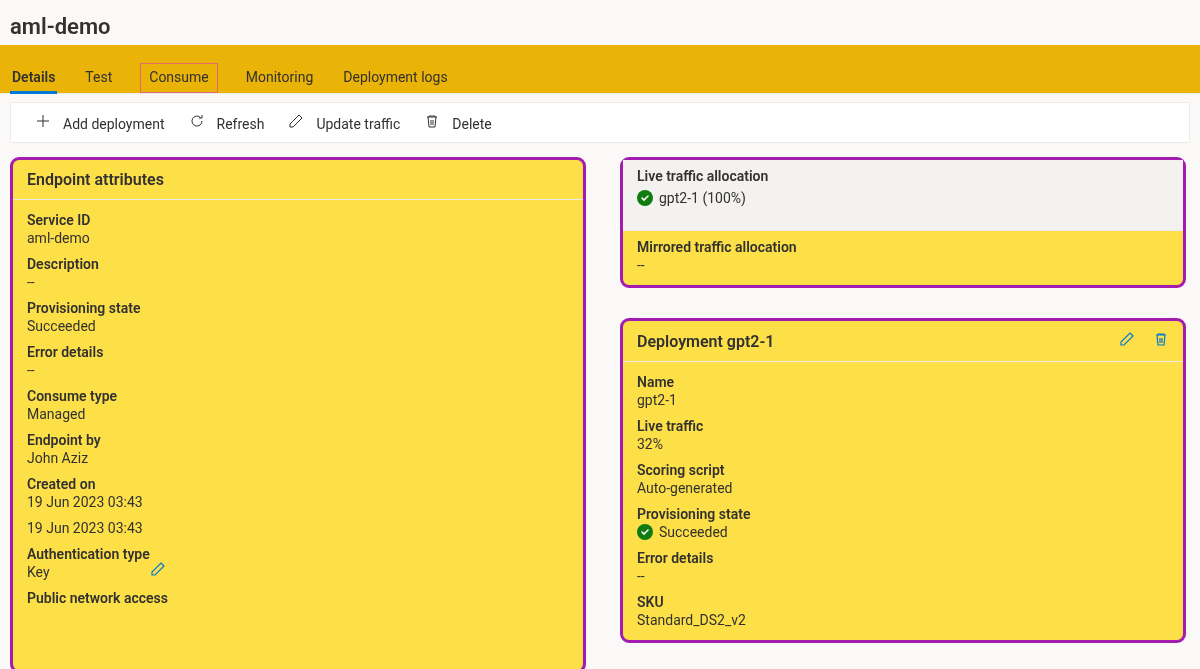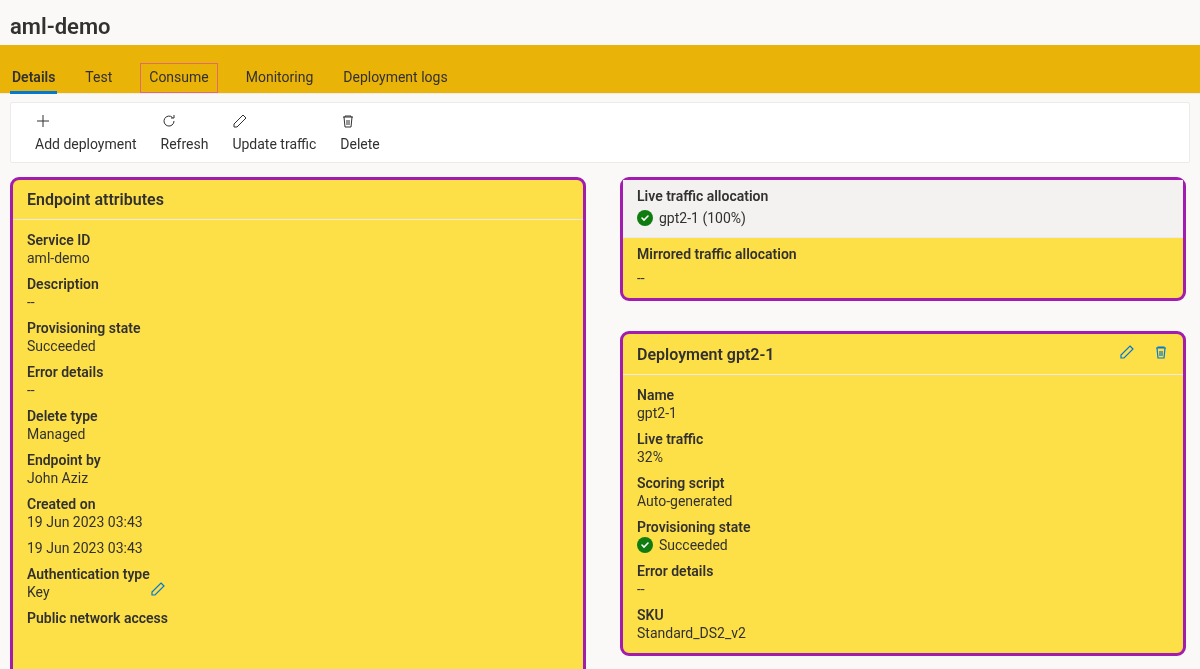--- a/index.html
+++ b/index.html
@@ -51,26 +51,25 @@
     align-items: center;
     gap: 24px;
     padding: 10px 24px;
     background: #fff;
     border: 1px solid #edebe9;
     margin: 8px 10px 0 10px;
     border-radius: 2px;
   }
   .toolbar-btn {
     display: inline-flex;
-    align-items: flex-start;
-    gap: 4px;
+    align-items: flex-end;
+    gap: 12px;
     font-size: 14px;
     color: #323130;
     cursor: pointer;
-    flex-direction: column;
   }
   .toolbar-btn svg { flex-shrink: 0; }
   .content {
     display: flex;
     gap: 34px;
     padding: 14px 10px 0 10px;
   }
   .col-left { width: 576px; }
   .col-right { width: 566px; }
   .card {
@@ -94,21 +93,21 @@
     font-weight: 600;
     color: #323130;
     margin-bottom: 2px;
   }
   .attr-value {
     font-size: 14px;
     color: #323130;
   }
   .section-sub {
     background: #f3f2f1;
-    padding: 8px 14px 11px 14px;
+    padding: 8px 14px 24px 14px;
     border-bottom: 1px solid #edebe9;
   }
   .section-sub .sub-title {
     font-size: 14px;
     font-weight: 600;
     margin-bottom: 6px;
   }
   .status-line {
     display: flex;
     align-items: center;
@@ -124,21 +123,21 @@
     justify-content: center;
     flex-shrink: 0;
   }
   .status-dot svg { display:block; }
   .mirrored-block {
     padding: 8px 14px 12px 14px;
   }
   .mirrored-block .sub-title {
     font-size: 14px;
     font-weight: 600;
-    margin-bottom: 8px;
+    margin-bottom: 2px;
   }
   .card + .card { margin-top: 30px; }
   .icon-actions {
     display: flex;
     gap: 18px;
   }
   .icon-btn { cursor: pointer; color: #0078d4; }
   .edit-inline {
     display:flex;
     align-items:flex-end;
@@ -211,21 +210,21 @@
         </div>
         <div class="attr">
           <div class="attr-label">Provisioning state</div>
           <div class="attr-value">Succeeded</div>
         </div>
         <div class="attr">
           <div class="attr-label">Error details</div>
           <div class="attr-value">--</div>
         </div>
         <div class="attr">
-          <div class="attr-label">Delete type</div>
+          <div class="attr-label">Consume type</div>
           <div class="attr-value">Managed</div>
         </div>
         <div class="attr">
           <div class="attr-label">Endpoint by</div>
           <div class="attr-value">John Aziz</div>
         </div>
         <div class="attr">
           <div class="attr-label">Created on</div>
           <div class="attr-value">19 Jun 2023 03:43</div>
         </div>

